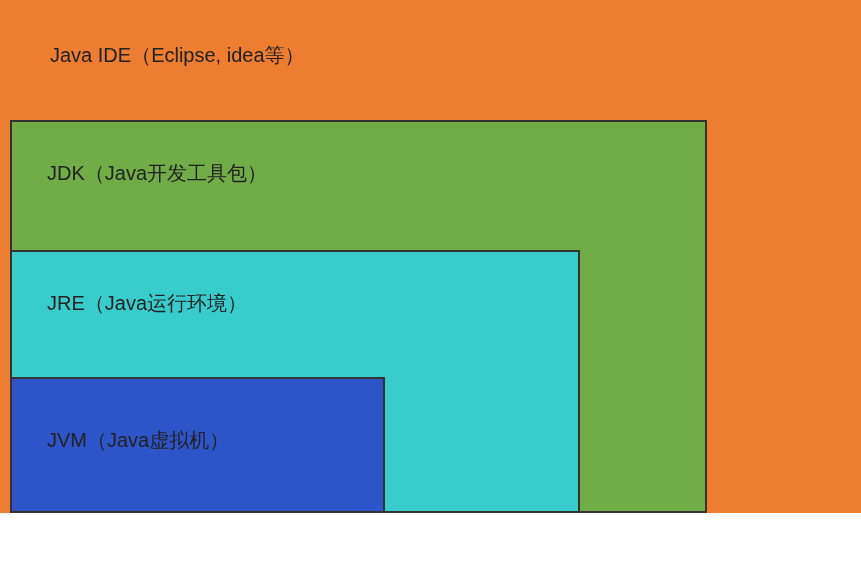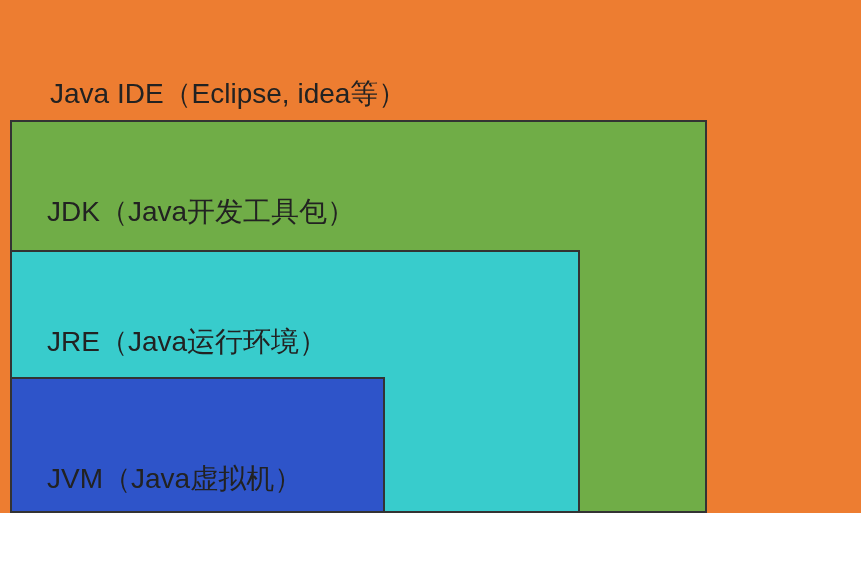--- a/index.html
+++ b/index.html
@@ -9,24 +9,23 @@
       font-family: "Microsoft YaHei", "PingFang SC", Arial, sans-serif;
       position: relative;
       overflow: hidden;
     }
     .layer {
       position: absolute;
       border: 2px solid #333;
     }
     .layer-label {
       position: absolute;
-      font-size: 28px;
+      font-size: 20px;
       color: #222;
       white-space: nowrap;
-      margin-top: 33px;
     }
     .ide {
       left: 0; top: 0;
       width: 861px; height: 513px;
       background: #ed7d31;
       border: none;
       z-index: 1;
     }
     .ide .layer-label { left: 50px; top: 42px; }
     .jdk {

